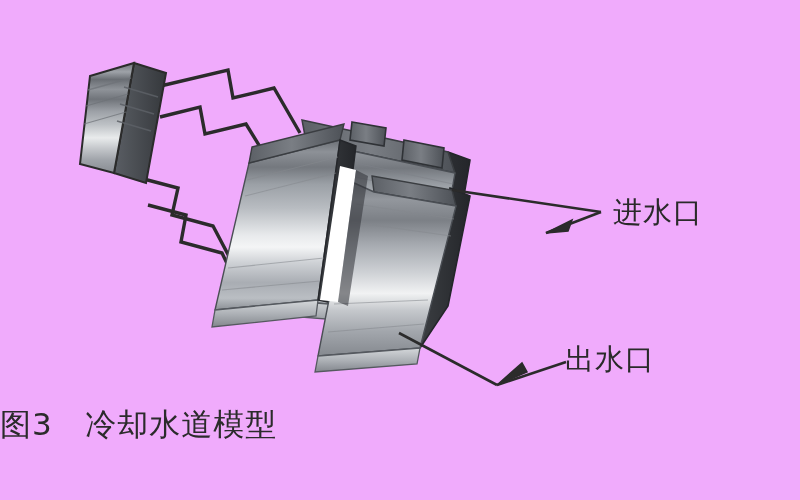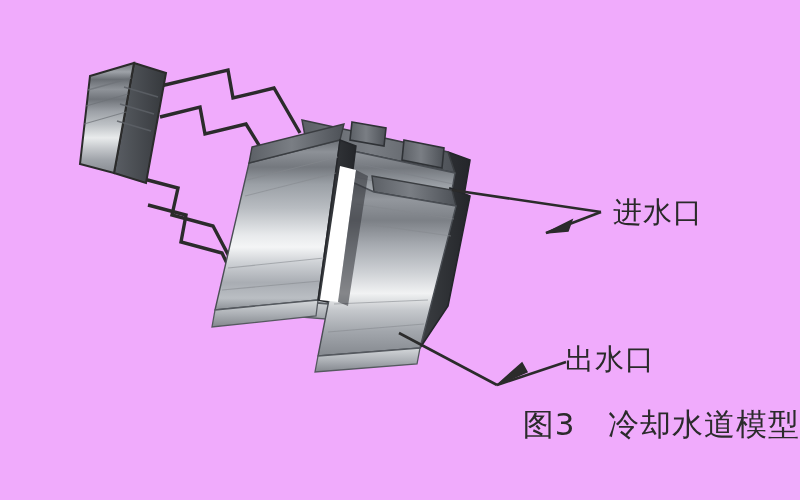--- a/index.html
+++ b/index.html
@@ -39,21 +39,21 @@
     white-space: nowrap;
     letter-spacing: 1px;
   }
   #label-inlet  { left: 613px; top: 198px; }
   #label-outlet { left: 565px; top: 345px; text-align: center; }
   #figure-caption {
     position: absolute;
     left: 0;
     top: 404px;
     width: 800px;
-    text-align: right;
+    text-align: left;
     font-family: "DejaVu Sans", "Liberation Sans", sans-serif;
     font-size: 31px;
     color: #2b2b2b;
     white-space: pre;
     letter-spacing: 1px;
   }
 </style>
 </head>
 <body>
 

